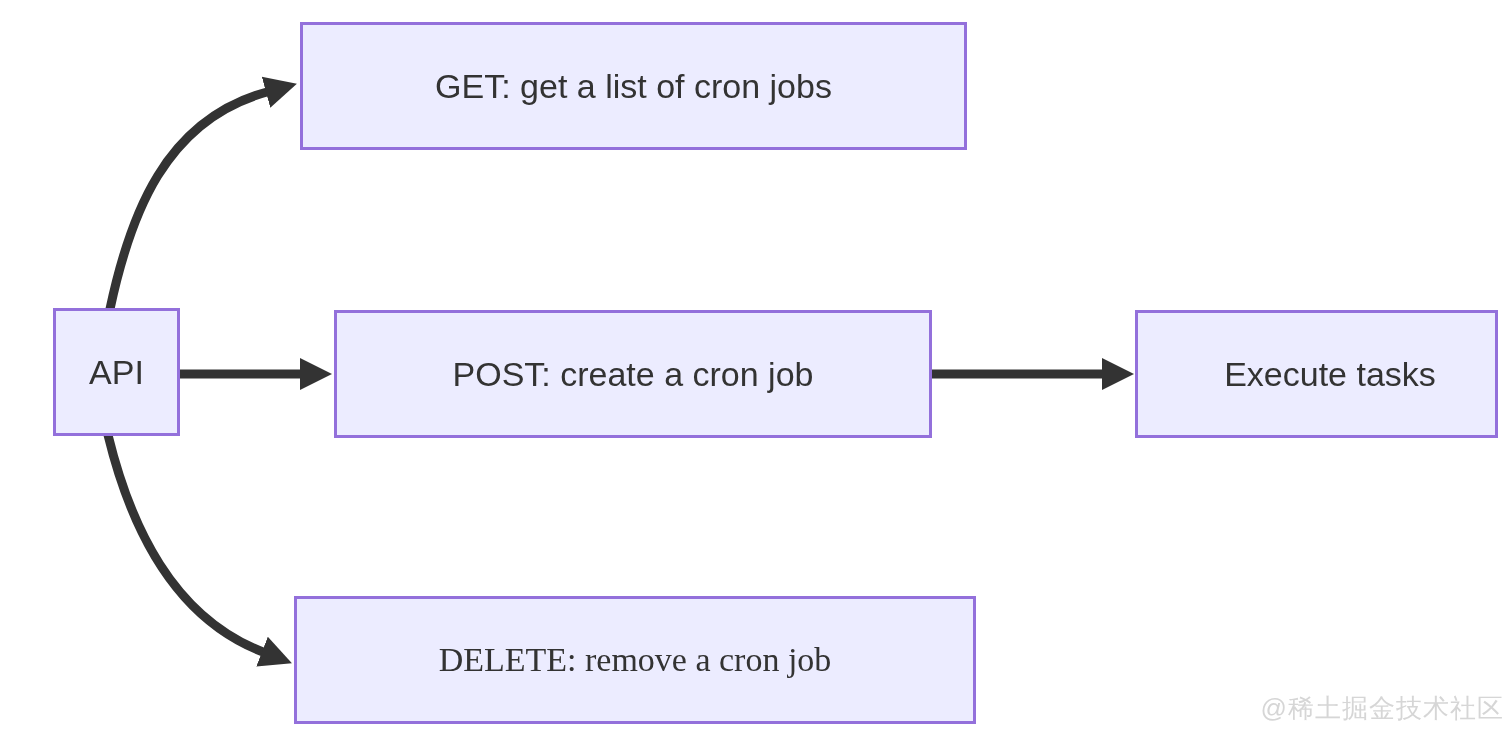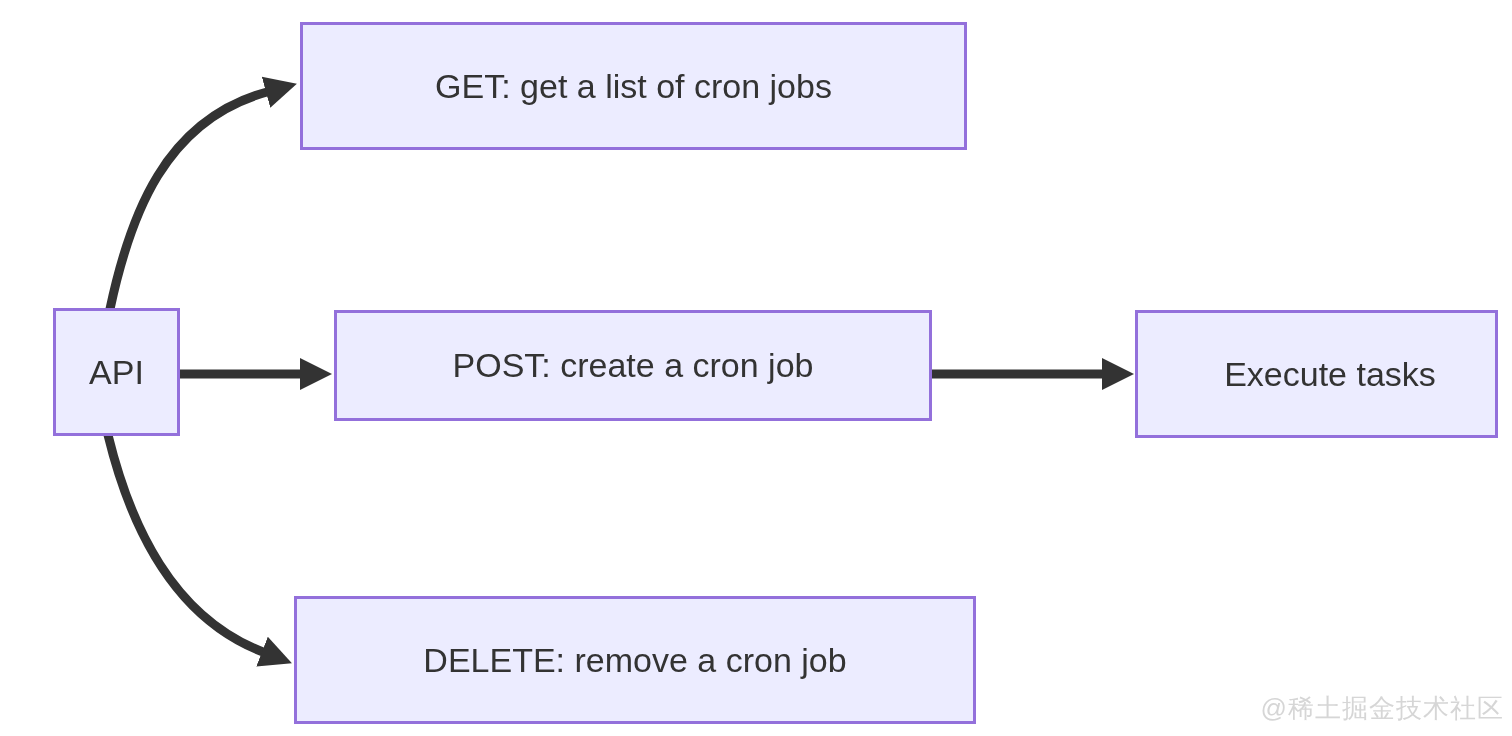--- a/index.html
+++ b/index.html
@@ -40,23 +40,23 @@
     color: var(--node-text);
     display: flex;
     align-items: center;
     justify-content: center;
     font-size: 34px;
     white-space: nowrap;
     text-align: center;
   }
   .node-api     { left: 10px;   top: 308px; width: 127px; height: 128px; margin-left: 43px; }
   .node-get     { left: 300px;  top: 22px;  width: 667px; height: 128px; }
-  .node-post    { left: 334px;  top: 310px; width: 598px; height: 111px; }
+  .node-post    { left: 334px;  top: 310px; width: 598px; height: 128px; }
   .node-execute { left: 1135px; top: 310px; width: 363px; height: 128px; padding-left: 27px; }
-  .node-delete  { left: 294px;  top: 596px; width: 682px; height: 128px; }
+  .node-delete  { left: 294px;  top: 596px; width: 682px; height: 128px; font-family: Liberation Serif, serif; }
   .watermark {
     position: absolute;
     right: 8px;
     bottom: 10px;
     font-size: 26px;
     color: var(--watermark-text);
     letter-spacing: 1px;
   }
 </style>
 </head>

